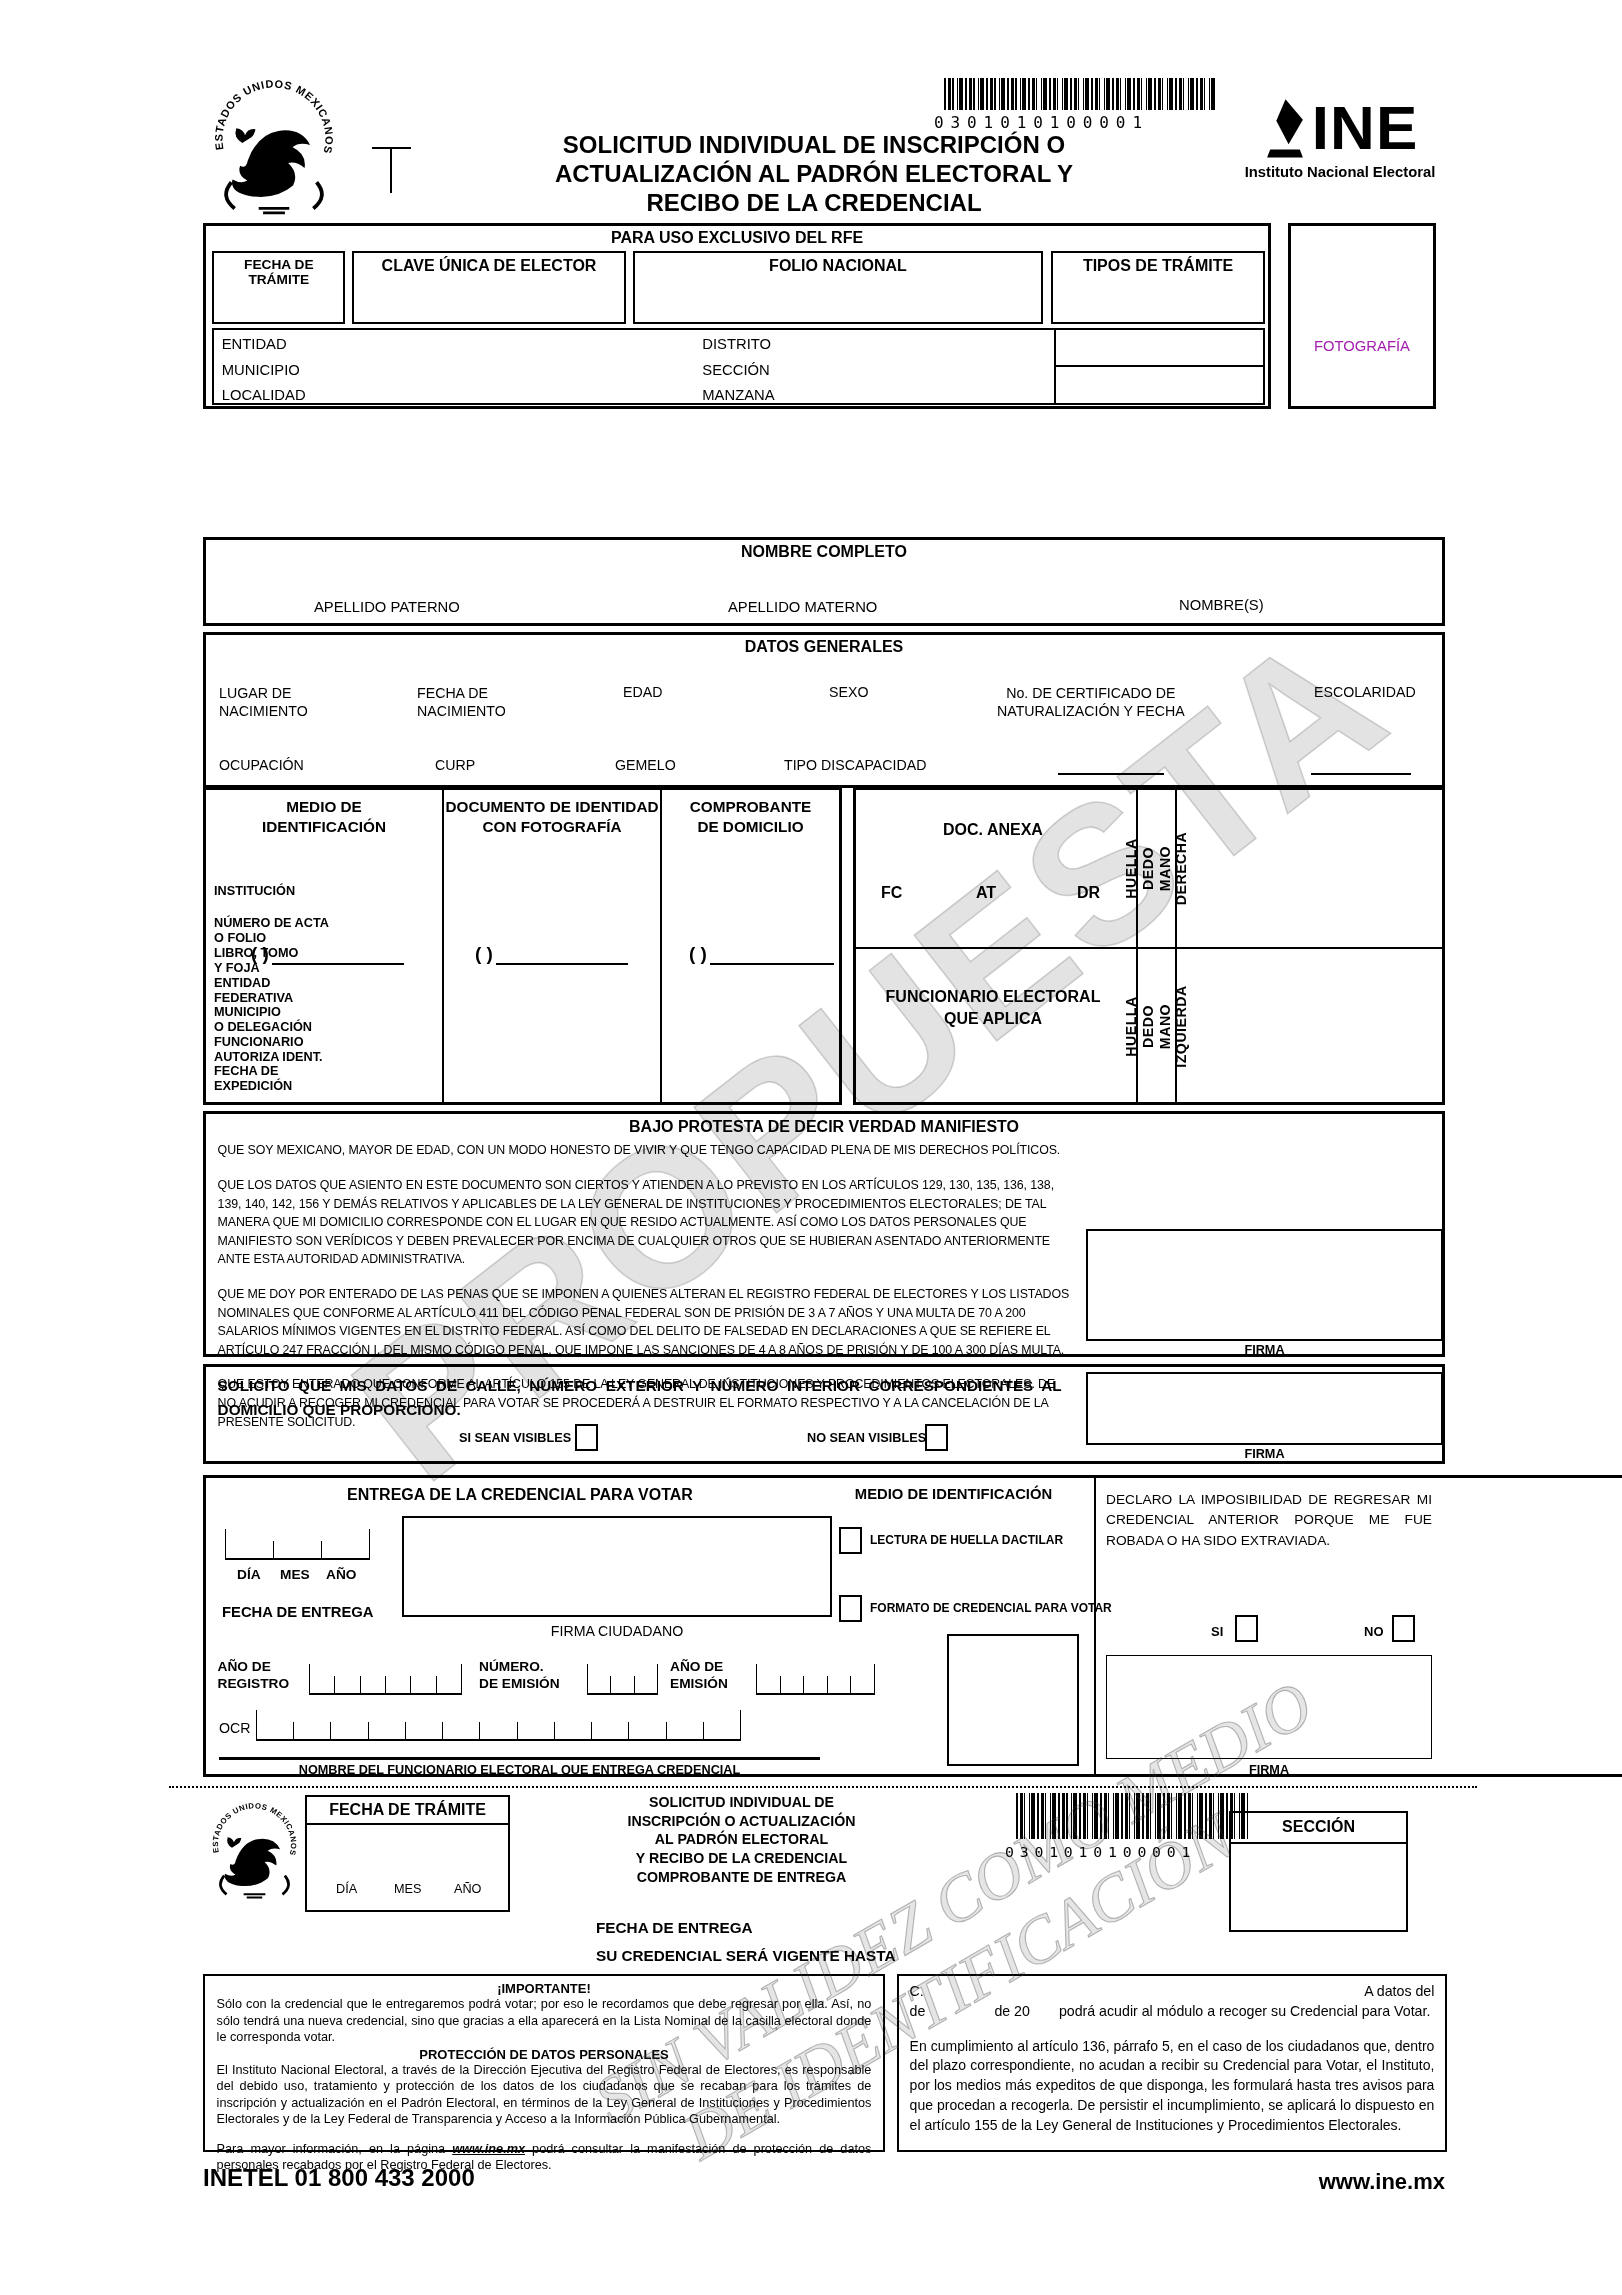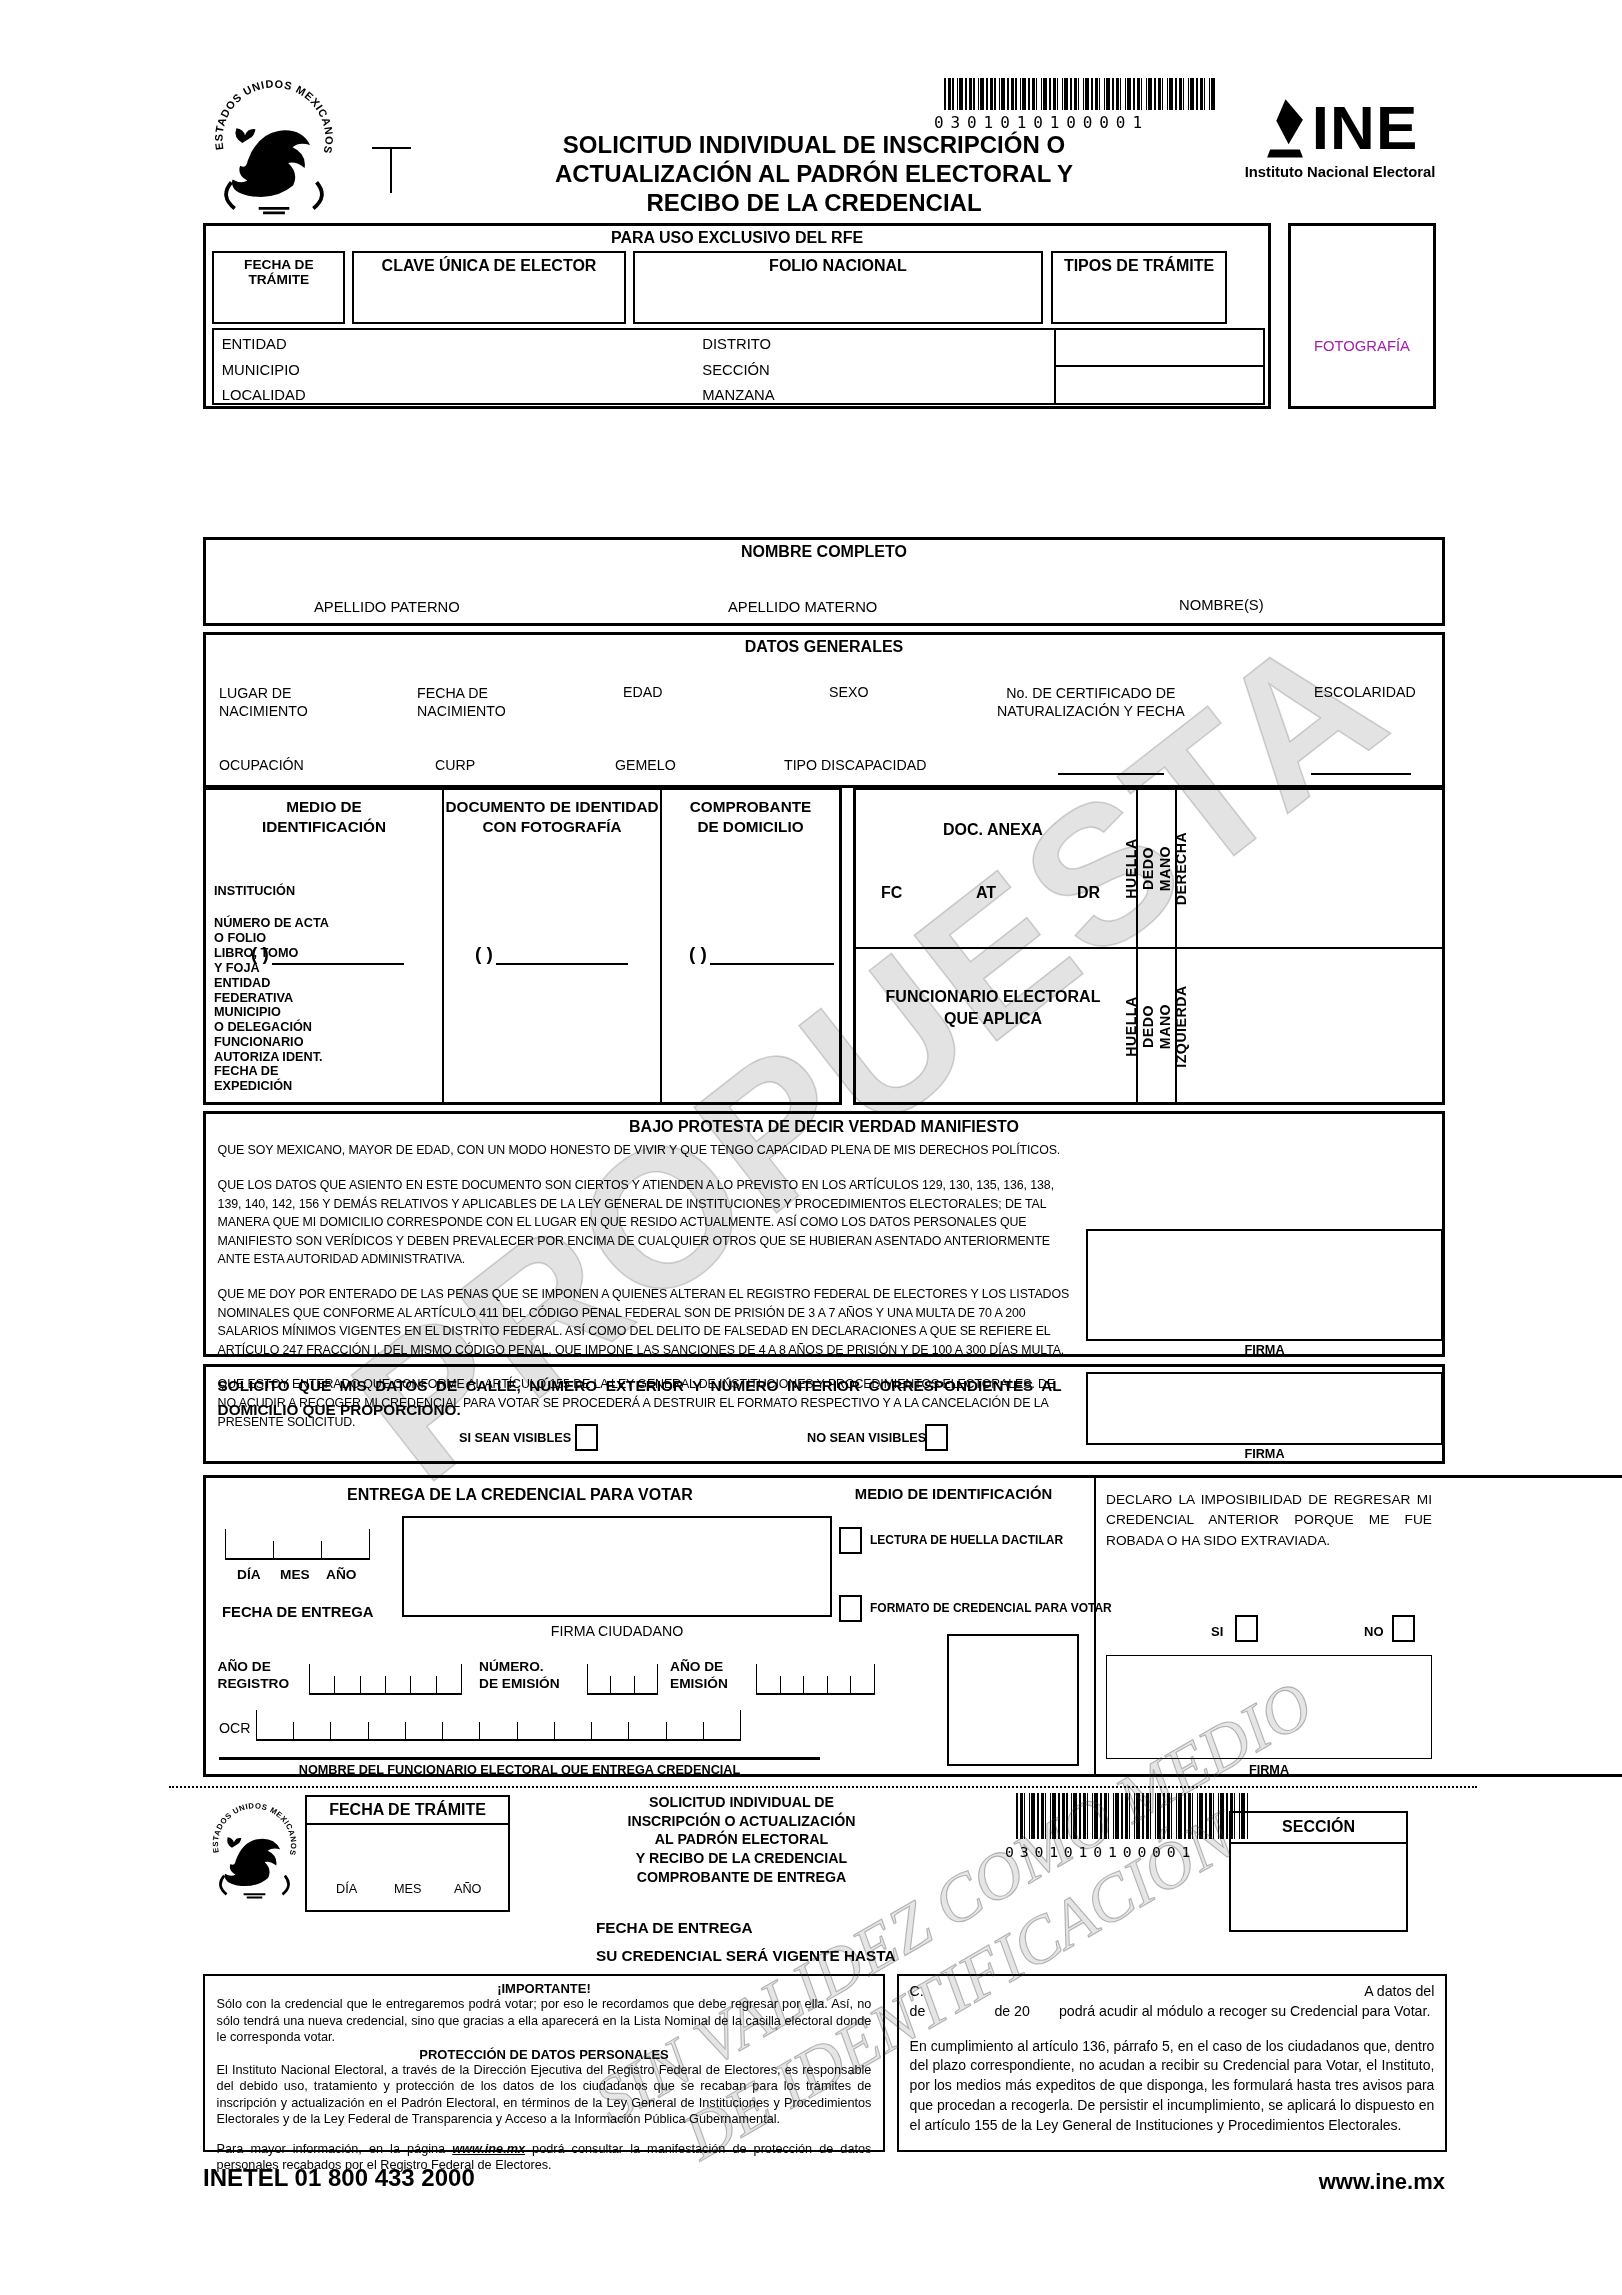--- a/index.html
+++ b/index.html
@@ -77,21 +77,21 @@
 
     <div class="cell" style="left:6.3px;top:25px;width:133px;height:73px">
       <div class="b ctr" style="font-size:13.7px;margin-top:4.2px">FECHA DE TRÁMITE</div>
     </div>
     <div class="cell" style="left:146px;top:25px;width:274px;height:73px">
       <div class="b ctr" style="font-size:16px;margin-top:4.2px">CLAVE ÚNICA DE ELECTOR</div>
     </div>
     <div class="cell" style="left:427px;top:25px;width:410px;height:73px">
       <div class="b ctr" style="font-size:16px;margin-top:4.2px">FOLIO NACIONAL</div>
     </div>
-    <div class="cell" style="left:845px;top:25px;width:176px;height:73px">
+    <div class="cell" style="left:845px;top:25px;width:214px;height:73px">
       <div class="b ctr" style="font-size:16px;margin-top:4.2px">TIPOS DE TRÁMITE</div>
     </div>
 
     <div class="cell" style="left:6.3px;top:102px;width:1053px;height:77px">
       <span class="a" style="left:7.4px;top:6.3px;font-size:14.8px">ENTIDAD</span>
       <span class="a" style="left:7.4px;top:32px;font-size:14.8px">MUNICIPIO</span>
       <span class="a" style="left:7.4px;top:57px;font-size:14.8px">LOCALIDAD</span>
       <span class="a" style="left:488px;top:6.3px;font-size:14.8px">DISTRITO</span>
       <span class="a" style="left:488px;top:32px;font-size:14.8px">SECCIÓN</span>
       <span class="a" style="left:488px;top:57px;font-size:14.8px">MANZANA</span>

